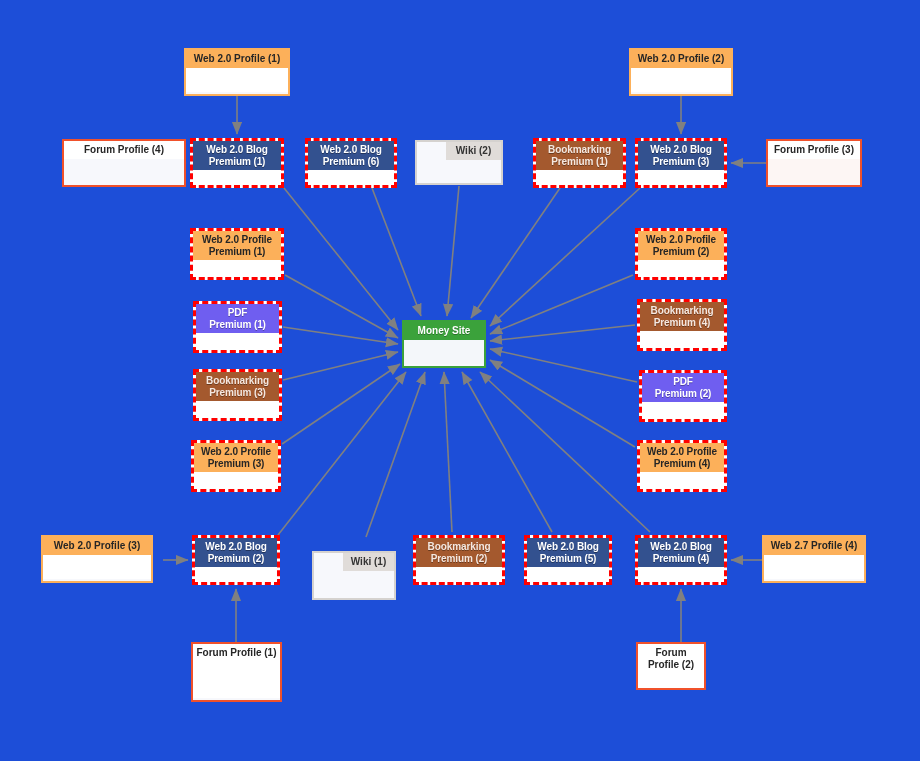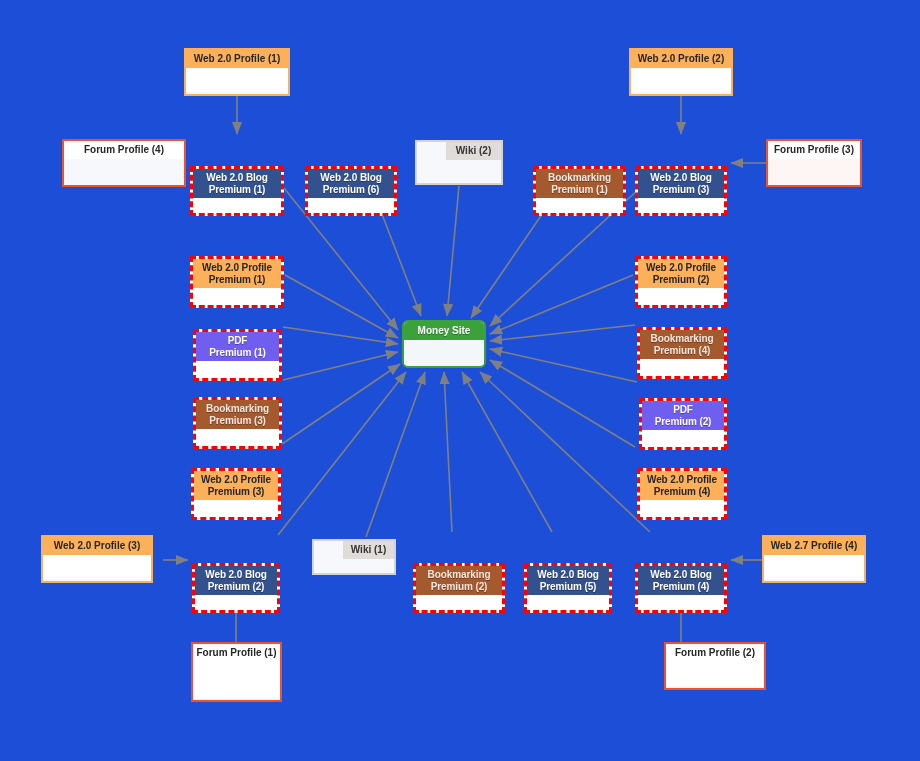--- a/index.html
+++ b/index.html
@@ -42,21 +42,20 @@
   }
   .node .body {
     box-sizing: border-box;
     width: 100%;
   }
 
   
   .st-premium {
     border: 3px dashed #ff0000;
     background: #ffffff;
-    margin-top: 28px;
   }
   .st-premium .hdr {
     font-size: 10px;
     font-weight: bold;
     letter-spacing: -0.1px;
   }
   .st-premium .body { background: #ffffff; }
 
   
   .st-plain {
@@ -203,38 +202,38 @@
       <div class="node st-premium" style="left: 191px; top: 440px; width: 90px; height: 52px;">
         <div class="hdr hc-profile">Web 2.0 Profile
 Premium (3)</div>
         <div class="body bd-white" style="height: calc(100% - 28px);"></div>
       </div>
       <div class="node st-premium" style="left: 637px; top: 440px; width: 90px; height: 52px;">
         <div class="hdr hc-profile">Web 2.0 Profile
 Premium (4)</div>
         <div class="body bd-white" style="height: calc(100% - 28px);"></div>
       </div>
-      <div class="node st-plain oc-green" style="left: 402px; top: 320px; width: 84px; height: 48px; border-radius: 6px;">
+      <div class="node st-plain oc-green" style="left: 402px; top: 320px; width: 84px; height: 48px;">
         <div class="hdr hc-money">Money Site</div>
         <div class="body bd-greenb" style="height: calc(100% - 20px);"></div>
       </div>
       <div class="node st-plain oc-orange" style="left: 41px; top: 535px; width: 112px; height: 48px;">
         <div class="hdr hc-profile">Web 2.0 Profile (3)</div>
         <div class="body bd-white" style="height: calc(100% - 20px);"></div>
       </div>
       <div class="node st-plain oc-orange" style="left: 762px; top: 535px; width: 104px; height: 48px;">
         <div class="hdr hc-profile">Web 2.7 Profile (4)</div>
         <div class="body bd-white" style="height: calc(100% - 20px);"></div>
       </div>
       <div class="node st-premium" style="left: 192px; top: 535px; width: 88px; height: 50px;">
         <div class="hdr hc-blog">Web 2.0 Blog
 Premium (2)</div>
         <div class="body bd-white" style="height: calc(100% - 28px);"></div>
       </div>
-      <div class="node st-plain oc-gray" style="left: 312px; top: 539px; width: 84px; height: 36px;">
+      <div class="node st-plain oc-gray" style="left: 312px; top: 551px; width: 84px; height: 49px;">
         <div class="hdr hc-wiki">Wiki (1)</div>
         <div class="body bd-tint" style="height: calc(100% - 20px);"></div>
       </div>
       <div class="node st-premium" style="left: 413px; top: 535px; width: 92px; height: 50px;">
         <div class="hdr hc-book">Bookmarking
 Premium (2)</div>
         <div class="body bd-white" style="height: calc(100% - 28px);"></div>
       </div>
       <div class="node st-premium" style="left: 524px; top: 535px; width: 88px; height: 50px;">
         <div class="hdr hc-blog">Web 2.0 Blog
@@ -243,19 +242,19 @@
       </div>
       <div class="node st-premium" style="left: 635px; top: 535px; width: 92px; height: 50px;">
         <div class="hdr hc-blog">Web 2.0 Blog
 Premium (4)</div>
         <div class="body bd-white" style="height: calc(100% - 28px);"></div>
       </div>
       <div class="node st-plain oc-red" style="left: 191px; top: 642px; width: 91px; height: 60px;">
         <div class="hdr hc-forum">Forum Profile (1)</div>
         <div class="body bd-white" style="height: calc(100% - 20px);"></div>
       </div>
-      <div class="node st-plain oc-red" style="left: 664px; top: 642px; width: 102px; height: 48px;">
+      <div class="node st-plain oc-red" style="left: 636px; top: 642px; width: 70px; height: 48px;">
         <div class="hdr hc-forum">Forum Profile (2)</div>
         <div class="body bd-white" style="height: calc(100% - 20px);"></div>
       </div>
     </div>
 
 </div>
 
 </body></html>

